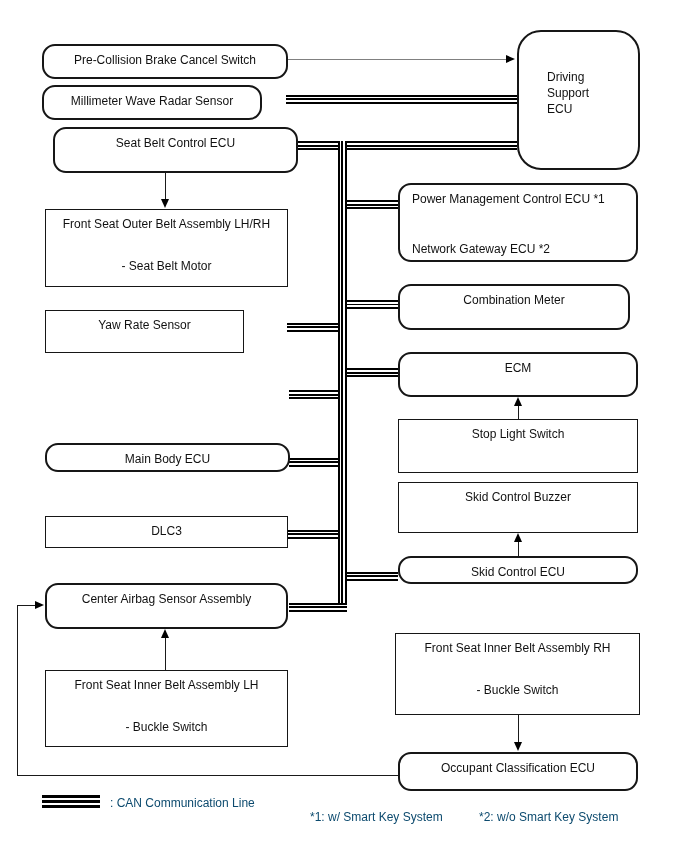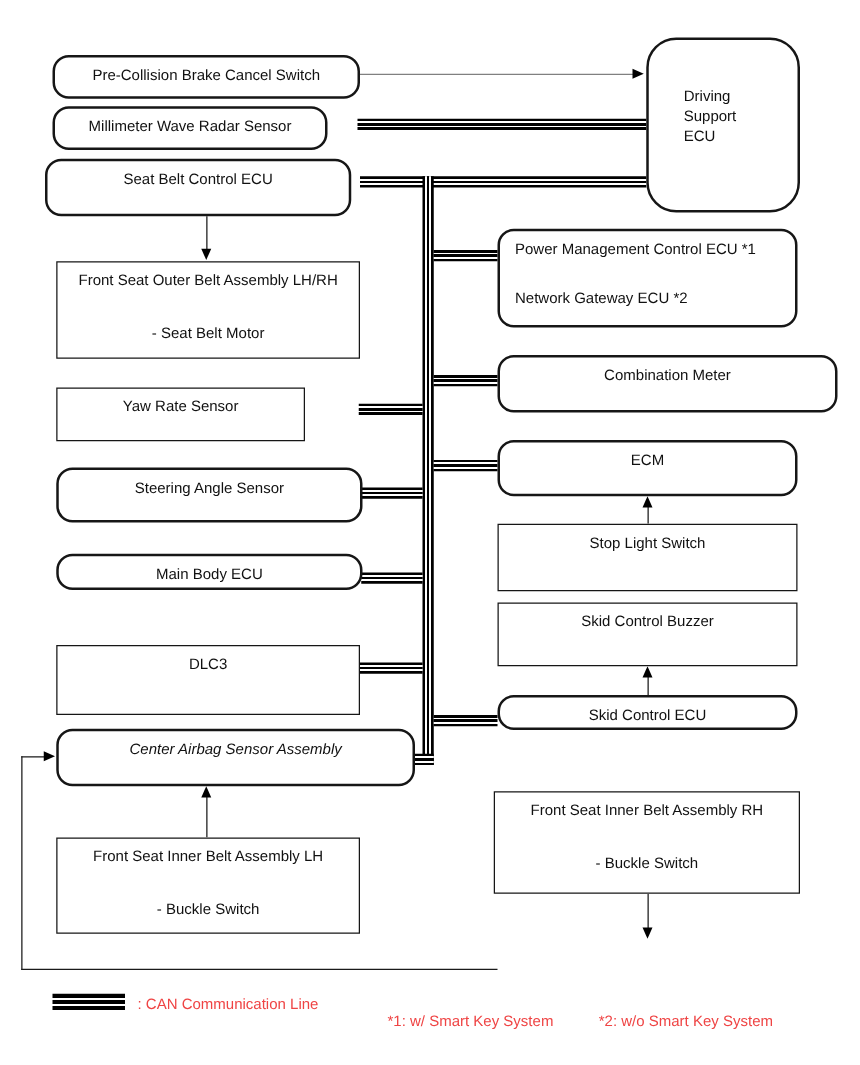--- a/index.html
+++ b/index.html
@@ -13,36 +13,36 @@
     text-align:center;padding-top:7px;
   }
   .rounded{border-radius:13px;text-align:center;}
   .rect{border-radius:0;border-width:1.6px;}
   .sub{display:block;margin-top:28px;}
   .node-driving{
     border-radius:24px;text-align:left;padding:21px 4px 1px 28px;
     white-space:pre-line;line-height:16px;
   }
   .node-power{text-align:left;padding-left:12px;}
-  .node-power .sub{margin-top:25px;}
+  .node-power .sub{margin-top:36px;}
   
   .canH{position:absolute;height:9px;
     background:linear-gradient(to bottom,#000 0 2px,#fff 2px 3.5px,#000 3.5px 5.5px,#fff 5.5px 7px,#000 7px 9px);}
   .canV{position:absolute;width:9px;
     background:linear-gradient(to right,#000 0 2px,#fff 2px 3.5px,#000 3.5px 5.5px,#fff 5.5px 7px,#000 7px 9px);}
   
   .line{position:absolute;background:#1a1a1a;}
   .gray{background:#808080;}
   .arr{position:absolute;width:0;height:0;}
   .arr-right{border-top:4.5px solid transparent;border-bottom:4.5px solid transparent;border-left:9px solid #000;}
   .arr-down{border-left:4.5px solid transparent;border-right:4.5px solid transparent;border-top:9px solid #000;}
   .arr-up{border-left:4.5px solid transparent;border-right:4.5px solid transparent;border-bottom:9px solid #000;}
   .legend-swatch{position:absolute;left:42px;top:795px;width:58px;height:13px;
     background:linear-gradient(to bottom,#000 0 3px,#fff 3px 5px,#000 5px 8px,#fff 8px 10px,#000 10px 13px);}
-  .caption{position:absolute;font-size:12px;line-height:14px;color:#ef4444;}
+  .caption{position:absolute;font-size:12px;line-height:14px;color:#0c4a6e;}
 </style>
 </head>
 <body>
 
 <div class="canvas">
 
   <div class="canH" style="left:286px;top:95px;width:231px;"></div>
   <div class="canH" style="left:288px;top:141px;width:229px;"></div>
   <div class="canV" style="left:338px;top:141px;height:471px;"></div>
   <div class="canH" style="left:347px;top:200px;width:51px;"></div>
@@ -77,74 +77,74 @@
   <div class="line" style="left:17px;top:605px;width:1px;height:171px;"></div>
   <div class="line" style="left:17px;top:605px;width:19px;height:1px;"></div>
   <div class="arr arr-right" style="left:35px;top:601px;"></div>
 
   <div class="node rounded" style="left:42px;top:44px;width:246px;height:35px;">
     <span>Pre-Collision Brake Cancel Switch</span>
   </div>
   <div class="node rounded" style="left:42px;top:85px;width:220px;height:35px;">
     <span>Millimeter Wave Radar Sensor</span>
   </div>
-  <div class="node rounded" style="left:36px;top:127px;width:245px;height:46px;">
+  <div class="node rounded" style="left:53px;top:127px;width:245px;height:46px;">
     <span>Seat Belt Control ECU</span>
   </div>
   <div class="node rect" style="left:45px;top:209px;width:243px;height:78px;">
     <span>Front Seat Outer Belt Assembly LH/RH</span>
     <span class="sub">- Seat Belt Motor</span>
   </div>
   <div class="node rect" style="left:45px;top:310px;width:199px;height:43px;">
     <span>Yaw Rate Sensor</span>
   </div>
-  <div class="node rounded" style="left:45px;top:374px;width:245px;height:44px;">
-    <span>Steering Angle Sensor</span>
-  </div>
   <div class="node rounded" style="left:45px;top:443px;width:245px;height:29px;">
     <span>Main Body ECU</span>
   </div>
-  <div class="node rect" style="left:45px;top:516px;width:243px;height:56px;">
+  <div class="node rect" style="left:45px;top:516px;width:243px;height:32px;">
     <span>DLC3</span>
   </div>
-  <div class="node rounded" style="left:45px;top:583px;width:287px;height:46px;font-style:italic;">
+  <div class="node rounded" style="left:45px;top:583px;width:243px;height:46px;">
     <span>Center Airbag Sensor Assembly</span>
   </div>
   <div class="node rect" style="left:45px;top:670px;width:243px;height:77px;">
     <span>Front Seat Inner Belt Assembly LH</span>
     <span class="sub">- Buckle Switch</span>
   </div>
 
   <div class="node rounded node-driving" style="left:517px;top:30px;width:123px;height:140px;">
     <span>Driving
 Support
 ECU</span>
   </div>
   <div class="node rounded node-power" style="left:398px;top:183px;width:240px;height:79px;">
     <span>Power Management Control ECU *1</span>
     <span class="sub">Network Gateway ECU *2</span>
   </div>
-  <div class="node rounded" style="left:398px;top:284px;width:272px;height:46px;">
+  <div class="node rounded" style="left:398px;top:284px;width:232px;height:46px;">
     <span>Combination Meter</span>
   </div>
   <div class="node rounded" style="left:398px;top:352px;width:240px;height:45px;">
     <span>ECM</span>
   </div>
   <div class="node rect" style="left:398px;top:419px;width:240px;height:54px;">
     <span>Stop Light Switch</span>
   </div>
   <div class="node rect" style="left:398px;top:482px;width:240px;height:51px;">
     <span>Skid Control Buzzer</span>
   </div>
   <div class="node rounded" style="left:398px;top:556px;width:240px;height:28px;">
     <span>Skid Control ECU</span>
   </div>
   <div class="node rect" style="left:395px;top:633px;width:245px;height:82px;">
     <span>Front Seat Inner Belt Assembly RH</span>
     <span class="sub">- Buckle Switch</span>
   </div>
+  <div class="node rounded" style="left:398px;top:752px;width:240px;height:39px;">
+    <span>Occupant Classification ECU</span>
+  </div>
 
   <div class="legend-swatch"></div>
   <div class="caption" style="left:110px;top:796px;">: CAN Communication Line</div>
   <div class="caption" style="left:310px;top:810px;">*1: w/ Smart Key System</div>
   <div class="caption" style="left:479px;top:810px;">*2: w/o Smart Key System</div>
 
 </div>
 
 </body></html>

